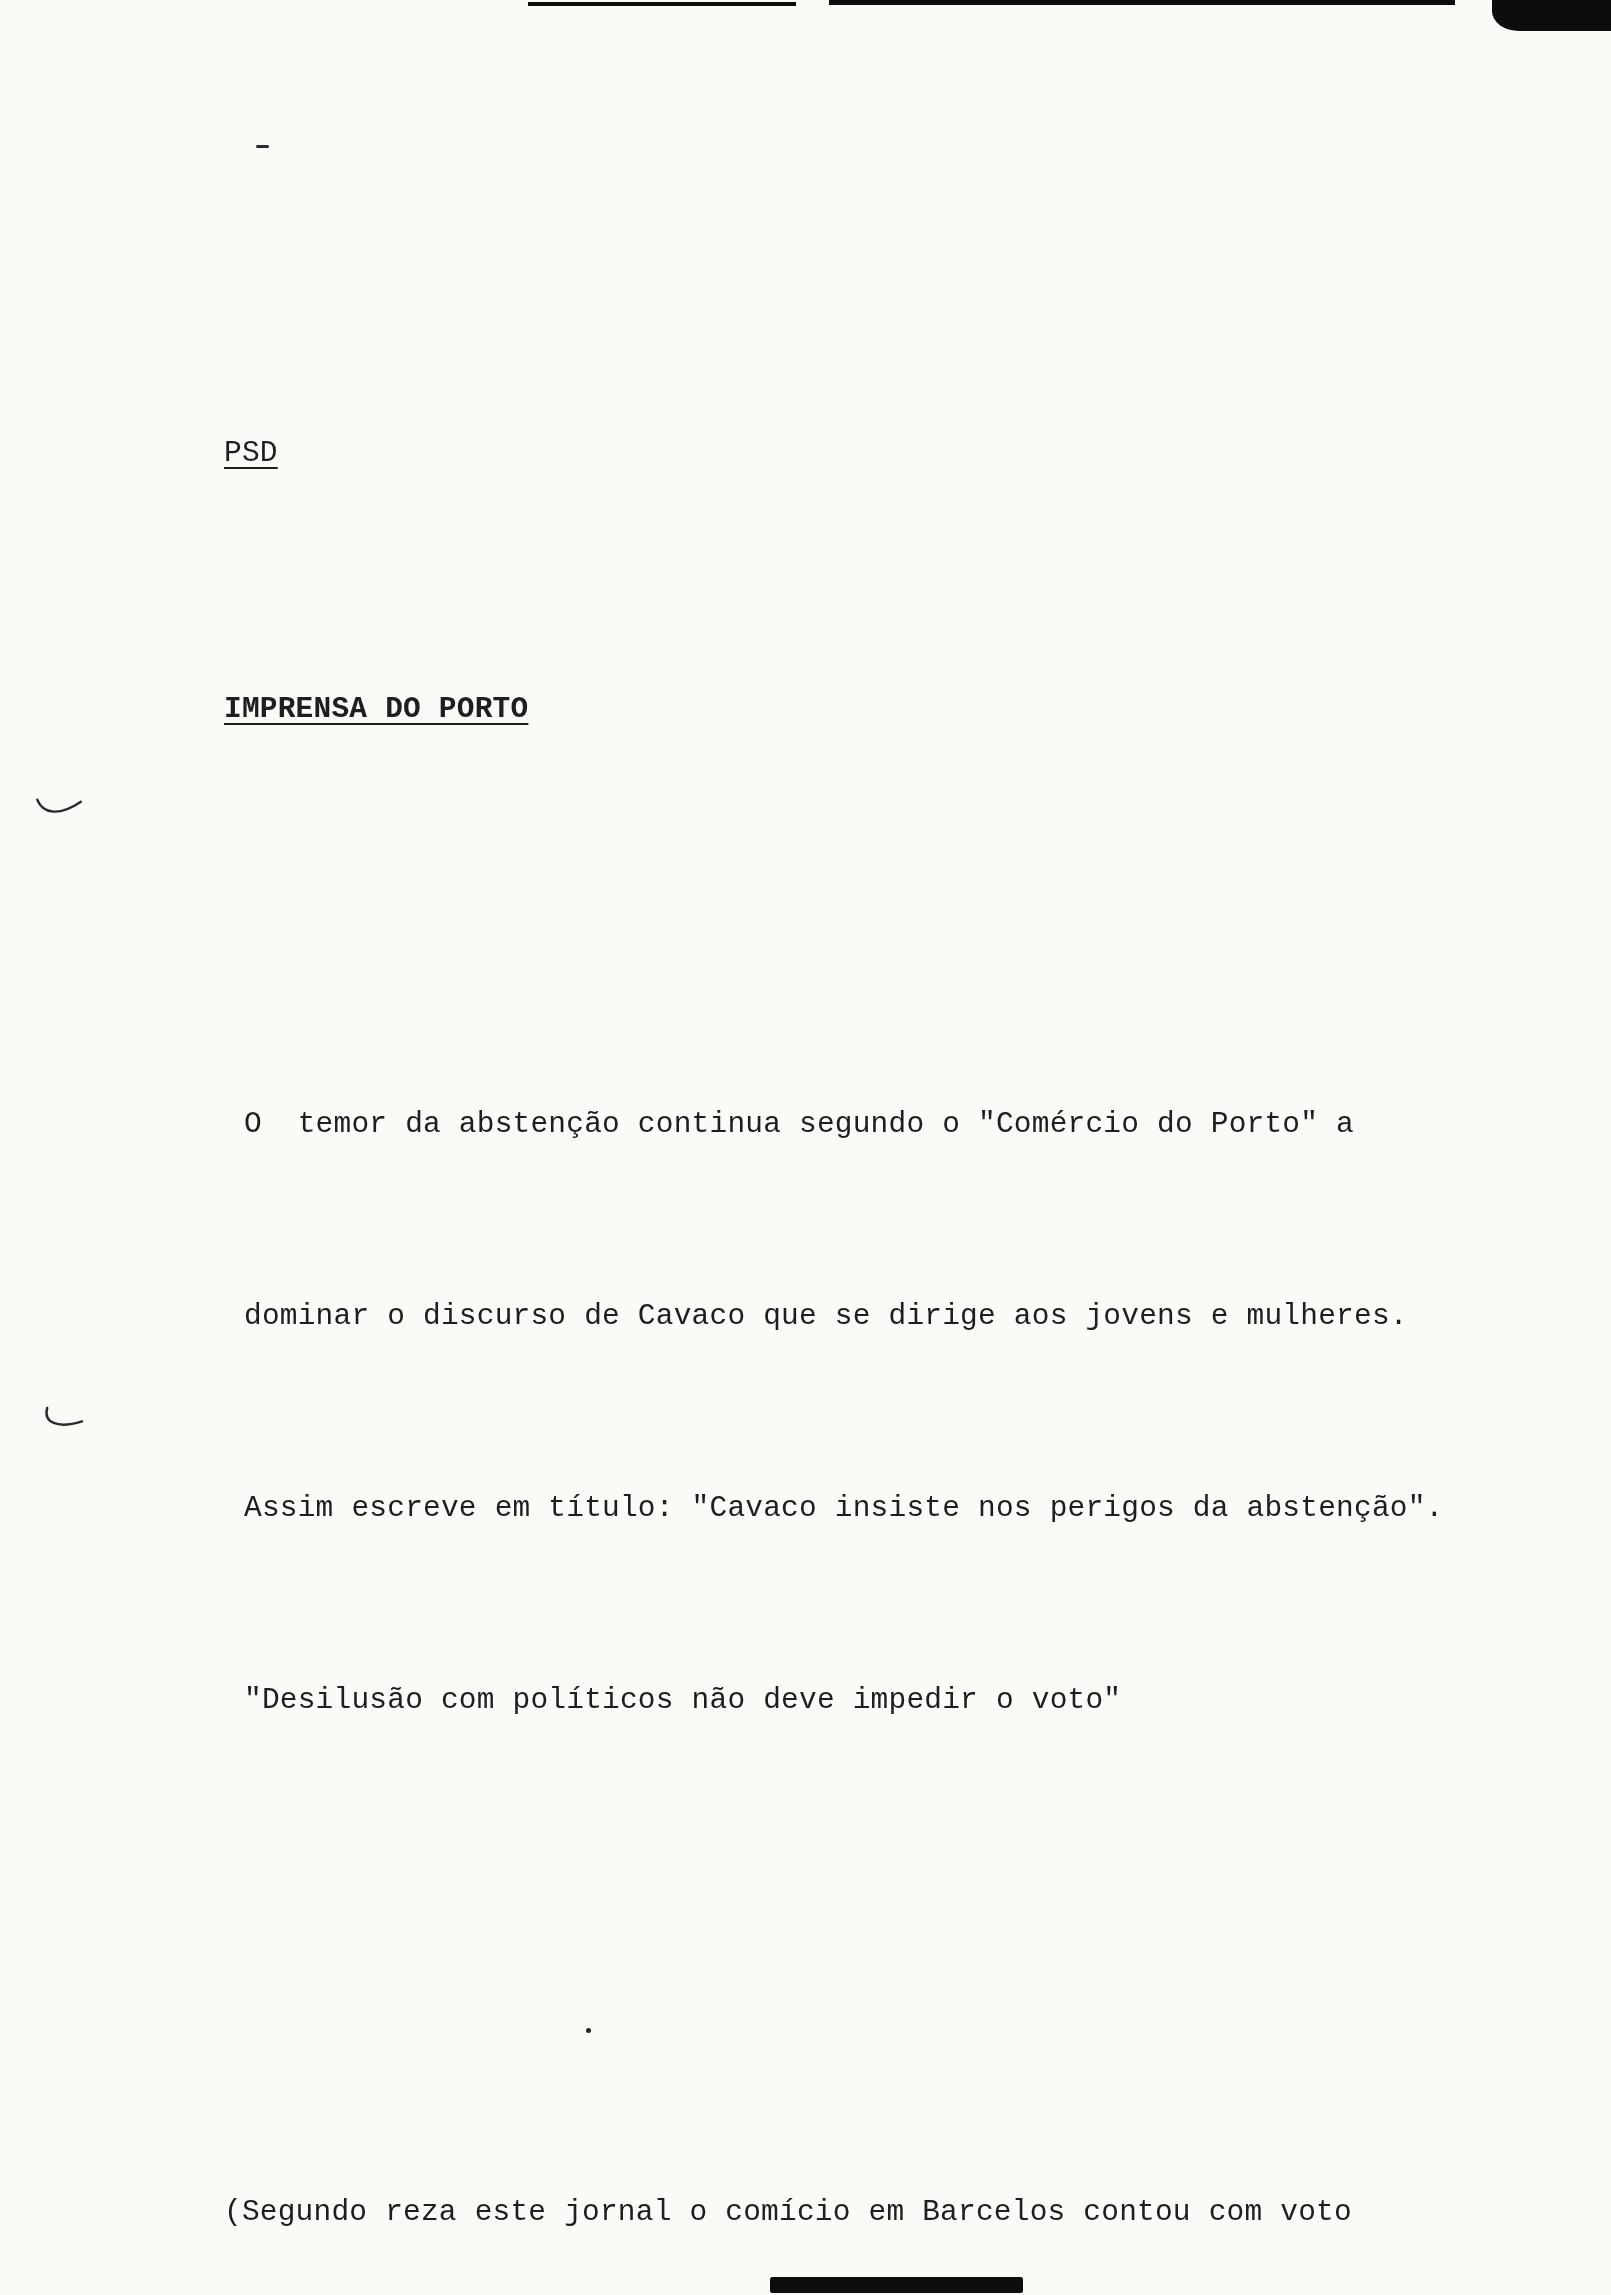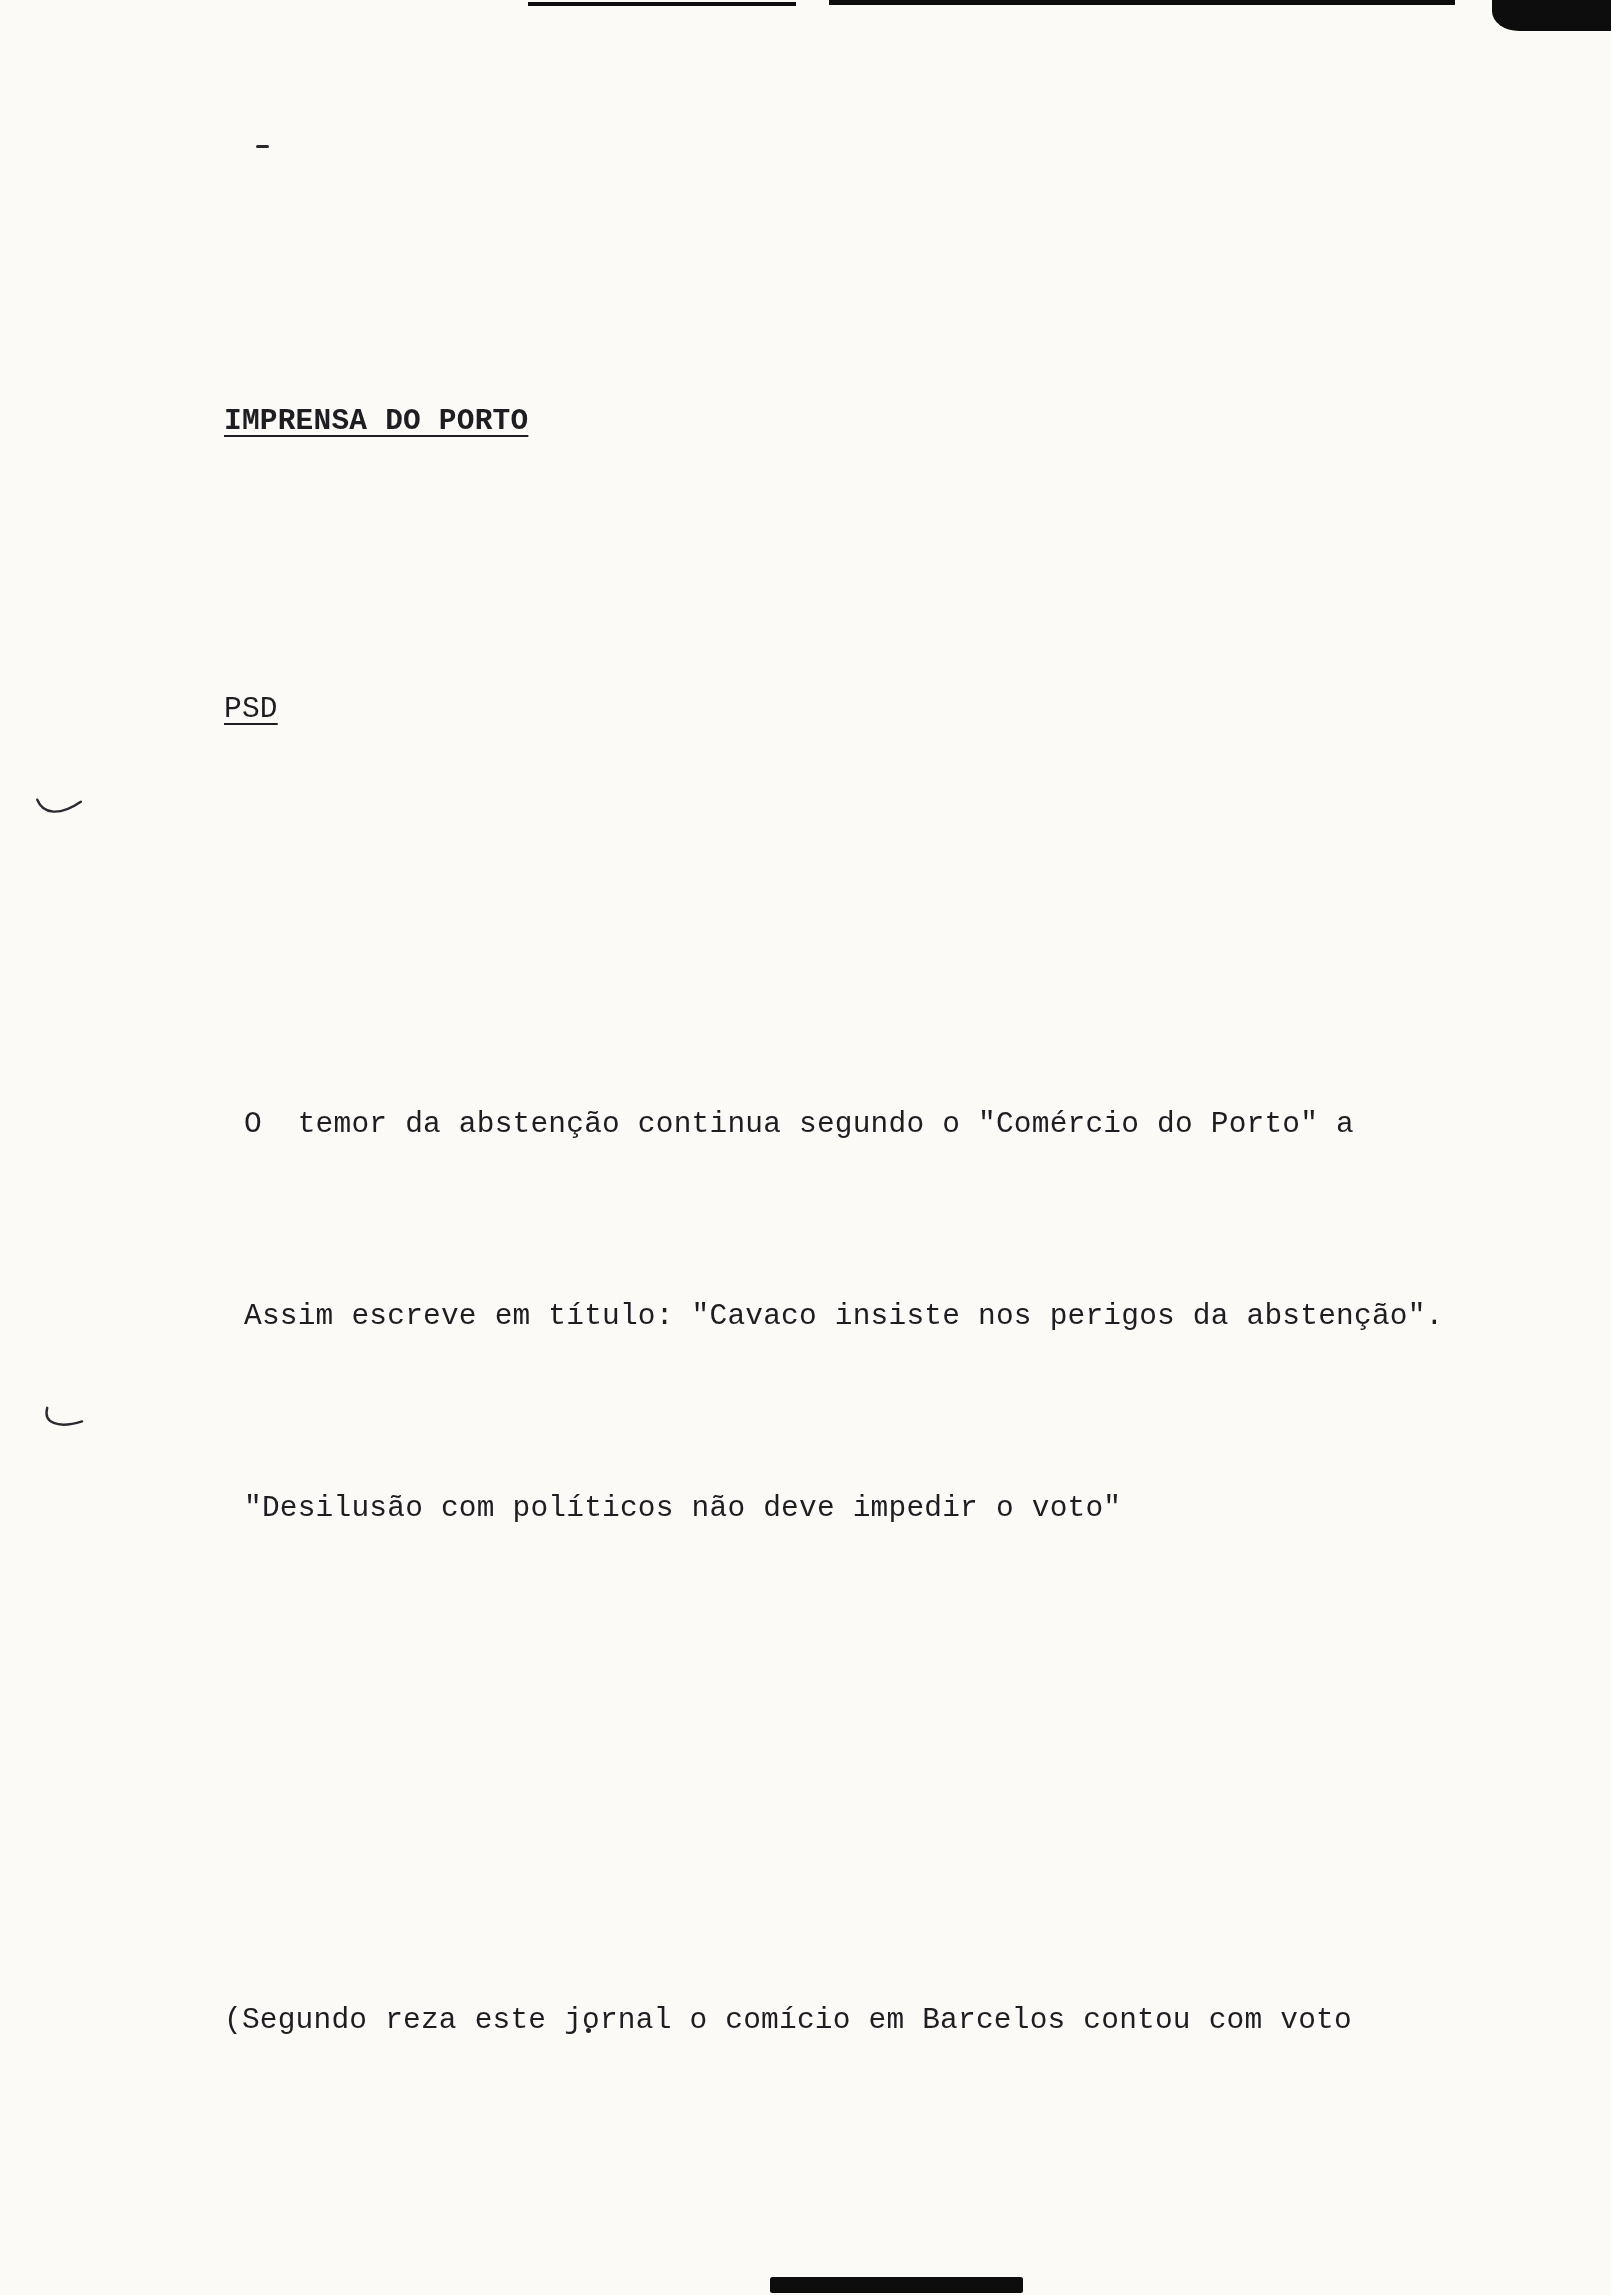--- a/index.html
+++ b/index.html
@@ -102,26 +102,27 @@
     </svg>
   </div>
   <div class="margin-mark margin-mark-2">
     <svg viewBox="0 0 110 64" fill="none" xmlns="http://www.w3.org/2000/svg">
       <path d="M10 10 C 2 40, 30 54, 82 38" stroke="#2a2a30" stroke-width="5" stroke-linecap="round"></path>
     </svg>
   </div>
 
   <div class="content">
 
+    <div class="doc-line subheading">PSD</div>
+
     <div class="doc-line heading">IMPRENSA DO PORTO</div>
-
-    <div class="doc-line subheading">PSD</div>
 
     <div class="block first">
       <div class="doc-line">O  temor da abstenção continua segundo o "Comércio do Porto" a</div>
+      <div class="doc-line">dominar o discurso de Cavaco que se dirige aos jovens e mulheres.</div>
       <div class="doc-line">Assim escreve em título: "Cavaco insiste nos perigos da abstenção".</div>
       <div class="doc-line">"Desilusão com políticos não deve impedir o voto"</div>
     </div>
 
     <div class="block">
       <div class="doc-line">(Segundo reza este jornal o comício em Barcelos contou com voto</div>
       
     </div>
 
     

